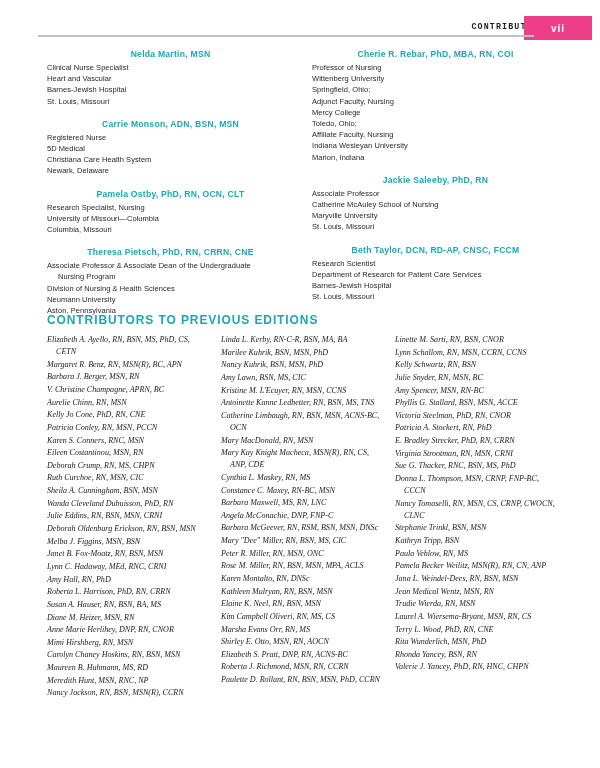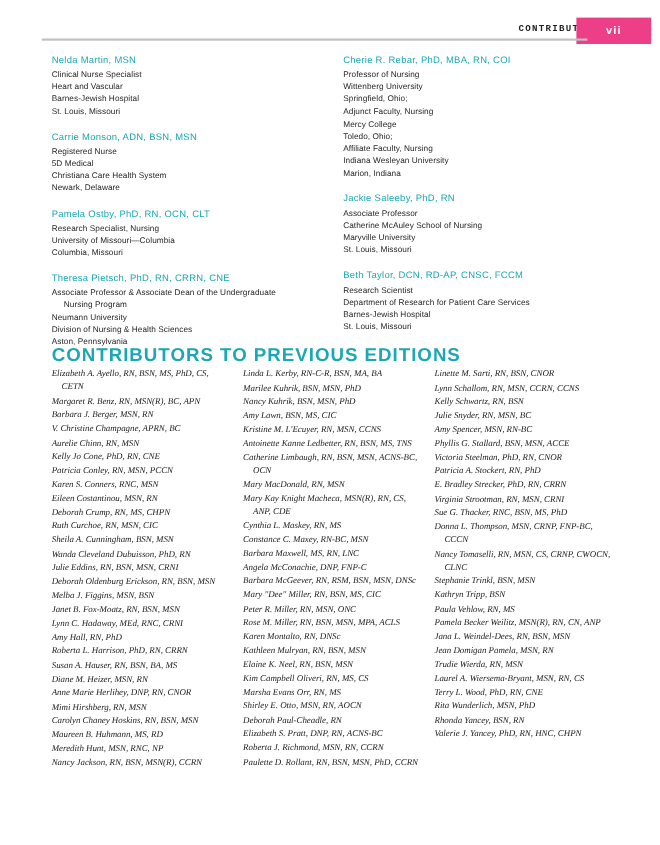--- a/index.html
+++ b/index.html
@@ -80,42 +80,43 @@
     width: 247px;
   }
   .entry {
     margin-bottom: 11px;
   }
   .entry:last-child {
     margin-bottom: 0;
   }
   .entry-name {
     font-size: 8.6px;
-    font-weight: normal;
+    font-weight: bold;
     color: #1ba7b3;
     letter-spacing: 0.25px;
     line-height: 13px;
     margin-bottom: 1px;
+    text-align: center;
   }
   .entry-line {
     font-size: 7.5px;
     line-height: 11.2px;
     color: #231f20;
     letter-spacing: 0.05px;
   }
   .entry-line.cont {
     padding-left: 11px;
   }
 
   
   .section-heading {
     position: absolute;
     top: 313px;
     left: 47px;
-    font-size: 17px;
+    font-size: 12px;
     font-weight: bold;
     color: #1ba7b3;
     letter-spacing: 0.9px;
     font-family: "Liberation Sans", sans-serif;
   }
 
   
   .contrib-prev {
     position: absolute;
     top: 334px;
@@ -171,22 +172,22 @@
         <div class="entry">
           <div class="entry-name">Pamela Ostby, PhD, RN, OCN, CLT</div>
           <div class="entry-line">Research Specialist, Nursing</div>
           <div class="entry-line">University of Missouri—Columbia</div>
           <div class="entry-line">Columbia, Missouri</div>
         </div>
         <div class="entry">
           <div class="entry-name">Theresa Pietsch, PhD, RN, CRRN, CNE</div>
           <div class="entry-line">Associate Professor &amp; Associate Dean of the Undergraduate</div>
           <div class="entry-line cont">Nursing Program</div>
+          <div class="entry-line">Division of Nursing &amp; Health Sciences</div>
           <div class="entry-line">Neumann University</div>
-          <div class="entry-line">Division of Nursing &amp; Health Sciences</div>
           <div class="entry-line">Aston, Pennsylvania</div>
         </div>
       </div>
       <div class="cc-col">
         <div class="entry">
           <div class="entry-name">Cherie R. Rebar, PhD, MBA, RN, COI</div>
           <div class="entry-line">Professor of Nursing</div>
           <div class="entry-line">Wittenberg University</div>
           <div class="entry-line">Springfield, Ohio;</div>
           <div class="entry-line">Adjunct Faculty, Nursing</div>
@@ -263,21 +264,20 @@
         <div class="pc-item">Barbara McGeever, RN, RSM, BSN, MSN, DNSc</div>
         <div class="pc-item">Mary "Dee" Miller, RN, BSN, MS, CIC</div>
         <div class="pc-item">Peter R. Miller, RN, MSN, ONC</div>
         <div class="pc-item">Rose M. Miller, RN, BSN, MSN, MPA, ACLS</div>
         <div class="pc-item">Karen Montalto, RN, DNSc</div>
         <div class="pc-item">Kathleen Mulryan, RN, BSN, MSN</div>
         <div class="pc-item">Elaine K. Neel, RN, BSN, MSN</div>
         <div class="pc-item">Kim Campbell Oliveri, RN, MS, CS</div>
         <div class="pc-item">Marsha Evans Orr, RN, MS</div>
         <div class="pc-item">Shirley E. Otto, MSN, RN, AOCN</div>
-        <div class="pc-item">Deborah Paul-Cheadle, RN</div>
         <div class="pc-item">Elizabeth S. Pratt, DNP, RN, ACNS-BC</div>
         <div class="pc-item">Roberta J. Richmond, MSN, RN, CCRN</div>
         <div class="pc-item">Paulette D. Rollant, RN, BSN, MSN, PhD, CCRN</div>
       </div>
       <div class="pc-col">
         <div class="pc-item">Linette M. Sarti, RN, BSN, CNOR</div>
         <div class="pc-item">Lynn Schallom, RN, MSN, CCRN, CCNS</div>
         <div class="pc-item">Kelly Schwartz, RN, BSN</div>
         <div class="pc-item">Julie Snyder, RN, MSN, BC</div>
         <div class="pc-item">Amy Spencer, MSN, RN-BC</div>
@@ -287,21 +287,21 @@
         <div class="pc-item">E. Bradley Strecker, PhD, RN, CRRN</div>
         <div class="pc-item">Virginia Strootman, RN, MSN, CRNI</div>
         <div class="pc-item">Sue G. Thacker, RNC, BSN, MS, PhD</div>
         <div class="pc-item">Donna L. Thompson, MSN, CRNP, FNP-BC, CCCN</div>
         <div class="pc-item">Nancy Tomaselli, RN, MSN, CS, CRNP, CWOCN, CLNC</div>
         <div class="pc-item">Stephanie Trinkl, BSN, MSN</div>
         <div class="pc-item">Kathryn Tripp, BSN</div>
         <div class="pc-item">Paula Vehlow, RN, MS</div>
         <div class="pc-item">Pamela Becker Weilitz, MSN(R), RN, CN, ANP</div>
         <div class="pc-item">Jana L. Weindel-Dees, RN, BSN, MSN</div>
-        <div class="pc-item">Jean Domigan Pamela, MSN, RN</div>
+        <div class="pc-item">Jean Medical Wentz, MSN, RN</div>
         <div class="pc-item">Trudie Wierda, RN, MSN</div>
         <div class="pc-item">Laurel A. Wiersema-Bryant, MSN, RN, CS</div>
         <div class="pc-item">Terry L. Wood, PhD, RN, CNE</div>
         <div class="pc-item">Rita Wunderlich, MSN, PhD</div>
         <div class="pc-item">Rhonda Yancey, BSN, RN</div>
         <div class="pc-item">Valerie J. Yancey, PhD, RN, HNC, CHPN</div>
       </div>
     </div>
 
 </div>

